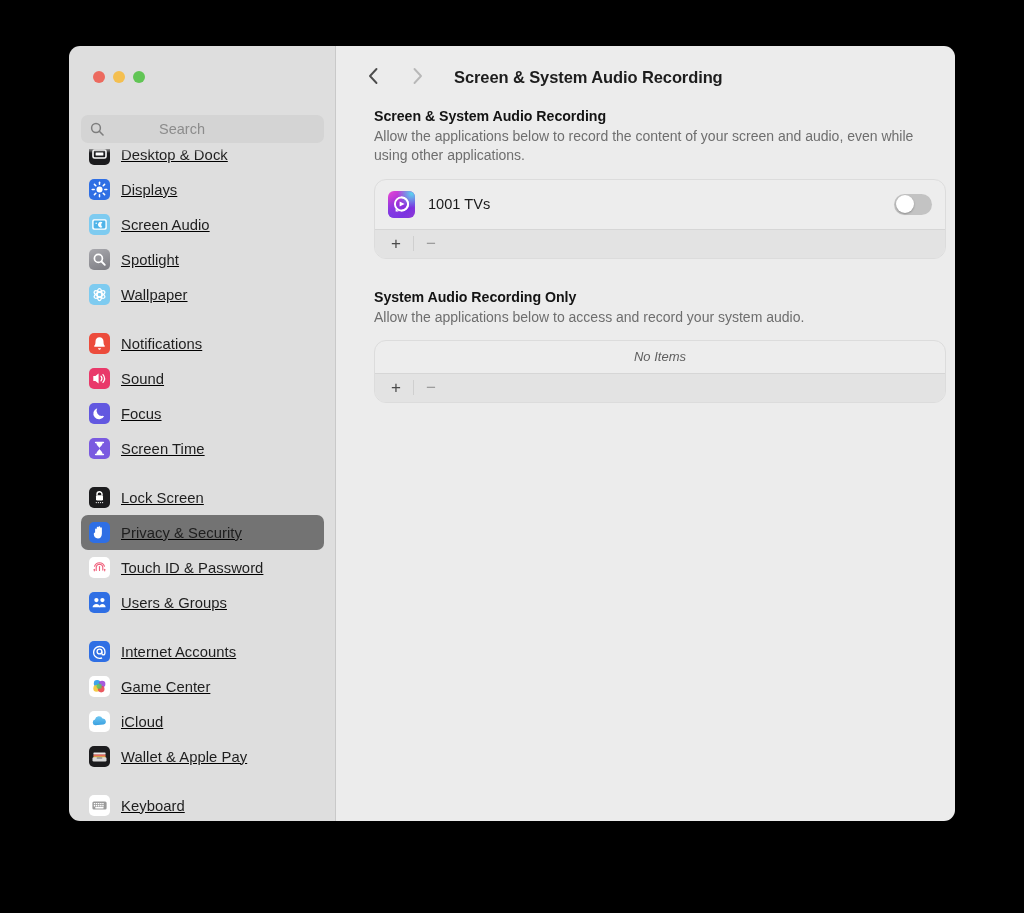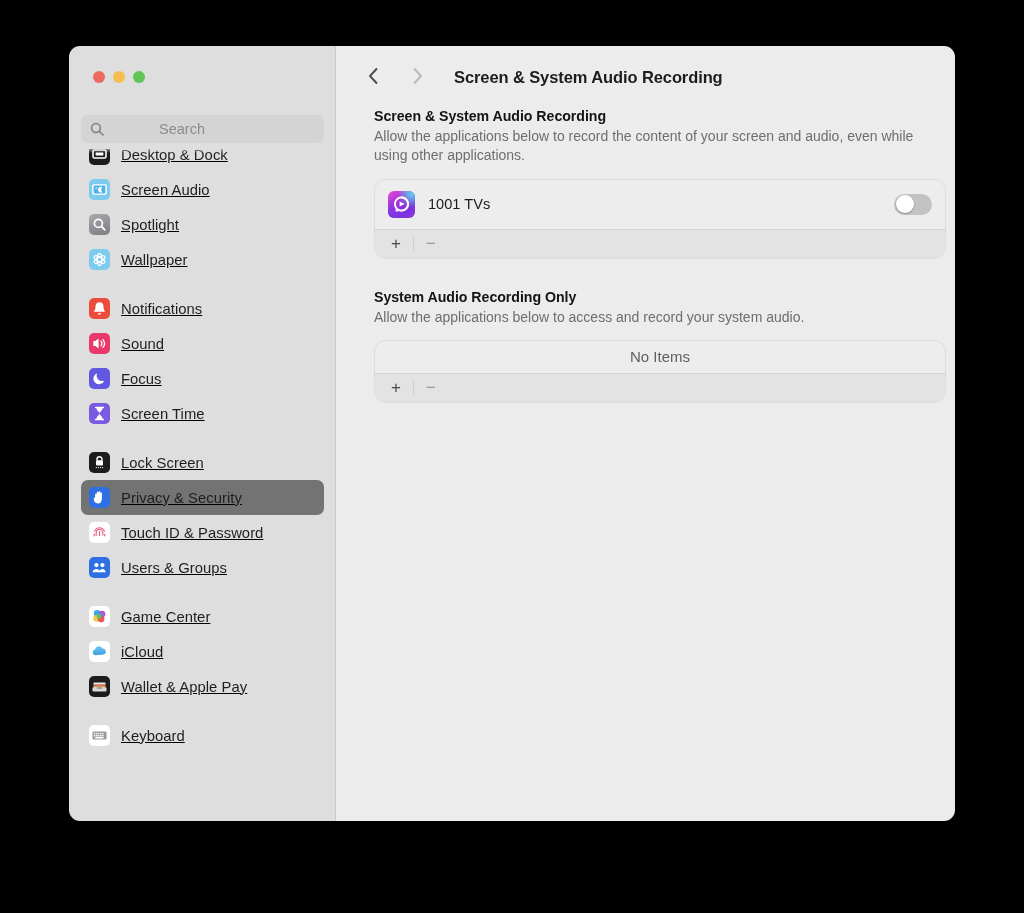--- a/index.html
+++ b/index.html
@@ -276,22 +276,23 @@
     border-radius: 50%;
     background: #ffffff;
     box-shadow: 0 1px 2px rgba(0,0,0,0.28);
   }
 
   .no-items-row {
     height: 32px;
     display: flex;
     align-items: center;
     justify-content: center;
-    font-size: 15px;
+    font-size: 13px;
     color: #5f5f5f;
+    font-style: italic;
   }
 
   .card-footer {
     height: 29px;
     background: #e3e3e3;
     border-top: 1px solid #d6d6d6;
     display: flex;
     align-items: center;
     padding-left: 10px;
     box-sizing: border-box;
@@ -354,20 +355,38 @@
           <div class="sb-item">
             <span class="sb-icon" style="background:#1c1c1e;">
               <svg width="21" height="21" viewBox="0 0 21 21">
                 <rect x="4" y="6" width="13" height="8" rx="1.6" fill="none" stroke="#ffffff" stroke-width="1.6"></rect>
                 <rect x="6.6" y="8.4" width="7.8" height="3.2" rx="0.6" fill="#ffffff"></rect>
               </svg>
             </span>
             <span class="sb-label">Desktop &amp; Dock</span>
           </div>
 
+          <div class="sb-item">
+            <span class="sb-icon" style="background:#2f6fe4;">
+              <svg width="21" height="21" viewBox="0 0 21 21">
+                <circle cx="10.5" cy="10.5" r="3" fill="#ffffff"></circle>
+                <g stroke="#ffffff" stroke-width="1.5" stroke-linecap="round">
+                  <line x1="10.5" y1="3.2" x2="10.5" y2="5.2"></line>
+                  <line x1="10.5" y1="15.8" x2="10.5" y2="17.8"></line>
+                  <line x1="3.2" y1="10.5" x2="5.2" y2="10.5"></line>
+                  <line x1="15.8" y1="10.5" x2="17.8" y2="10.5"></line>
+                  <line x1="5.4" y1="5.4" x2="6.8" y2="6.8"></line>
+                  <line x1="14.2" y1="14.2" x2="15.6" y2="15.6"></line>
+                  <line x1="15.6" y1="5.4" x2="14.2" y2="6.8"></line>
+                  <line x1="6.8" y1="14.2" x2="5.4" y2="15.6"></line>
+                </g>
+              </svg>
+            </span>
+            <span class="sb-label">Displays</span>
+          </div>
 
           <div class="sb-item">
             <span class="sb-icon" style="background:#7ecbf0;">
               <svg width="21" height="21" viewBox="0 0 21 21">
                 <rect x="3.2" y="5.2" width="14.6" height="10.6" rx="1.8" fill="#ffffff"></rect>
                 <rect x="4.6" y="6.6" width="11.8" height="7.8" rx="1.1" fill="#4fb3e8"></rect>
                 <path d="M13.4 8.2a2.9 2.9 0 1 0 0 4.9 3.5 3.5 0 0 1 0-4.9z" fill="#ffffff"></path>
                 <circle cx="7.2" cy="9.2" r="0.75" fill="#ffffff"></circle>
               </svg>
             </span>
@@ -492,20 +511,31 @@
                 <circle cx="13.4" cy="8.1" r="2.15" fill="#ffffff"></circle>
                 <path d="M3.6 15.3c0-2.1 1.7-3.4 3.8-3.4s3.8 1.3 3.8 3.4z" fill="#ffffff"></path>
                 <path d="M10.2 15.3c0-2.1 1.4-3.4 3.2-3.4s3.2 1.3 3.2 3.4z" fill="#ffffff"></path>
               </svg>
             </span>
             <span class="sb-label">Users &amp; Groups</span>
           </div>
 
           <div class="sb-gap"></div>
 
+          <div class="sb-item">
+            <span class="sb-icon" style="background:#2f6fe4;">
+              <svg width="21" height="21" viewBox="0 0 21 21">
+                <g fill="none" stroke="#ffffff" stroke-width="1.35">
+                  <circle cx="10.5" cy="10.5" r="2.4"></circle>
+                  <path d="M12.9 10.5v1.9c0 1 .6 1.5 1.4 1.5 1 0 1.7-.9 1.7-3 0-3.3-2.3-5.4-5.5-5.4a5.9 5.9 0 0 0 0 11.8 6.4 6.4 0 0 0 2.6-.5"></path>
+                </g>
+              </svg>
+            </span>
+            <span class="sb-label">Internet Accounts</span>
+          </div>
 
           <div class="sb-item">
             <span class="sb-icon" style="background:#ffffff;">
               <svg width="21" height="21" viewBox="0 0 21 21">
                 <circle cx="8.1" cy="7.4" r="3.3" fill="#2f9ce8" opacity="0.92"></circle>
                 <circle cx="13.1" cy="8.1" r="3.3" fill="#9b49d8" opacity="0.9"></circle>
                 <circle cx="7.6" cy="12.4" r="3.3" fill="#f2c638" opacity="0.92"></circle>
                 <circle cx="12.2" cy="13.1" r="3.3" fill="#e8474f" opacity="0.9"></circle>
                 <circle cx="10.2" cy="10.2" r="2.6" fill="#5ac466" opacity="0.85"></circle>
               </svg>

